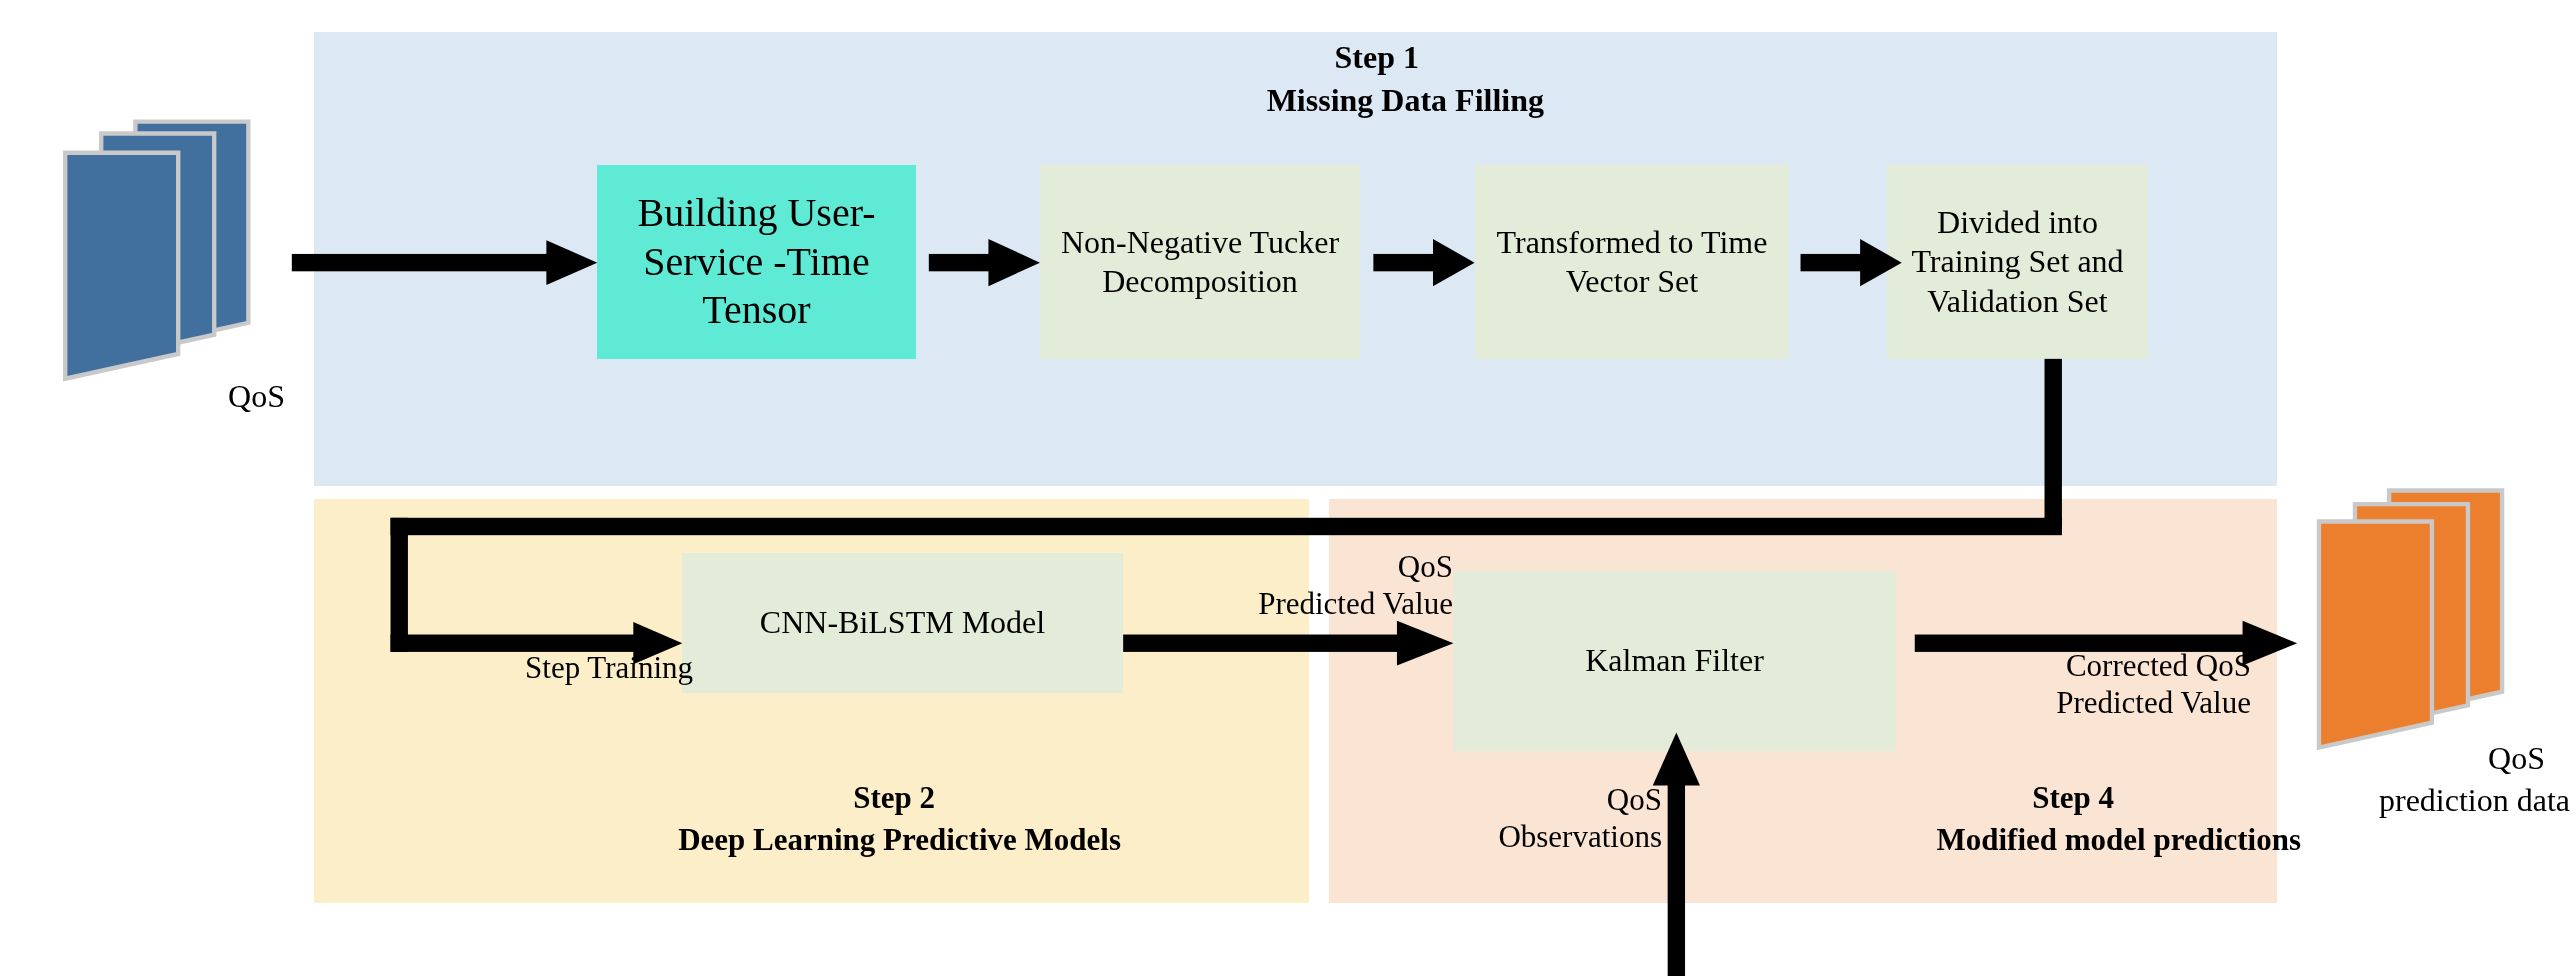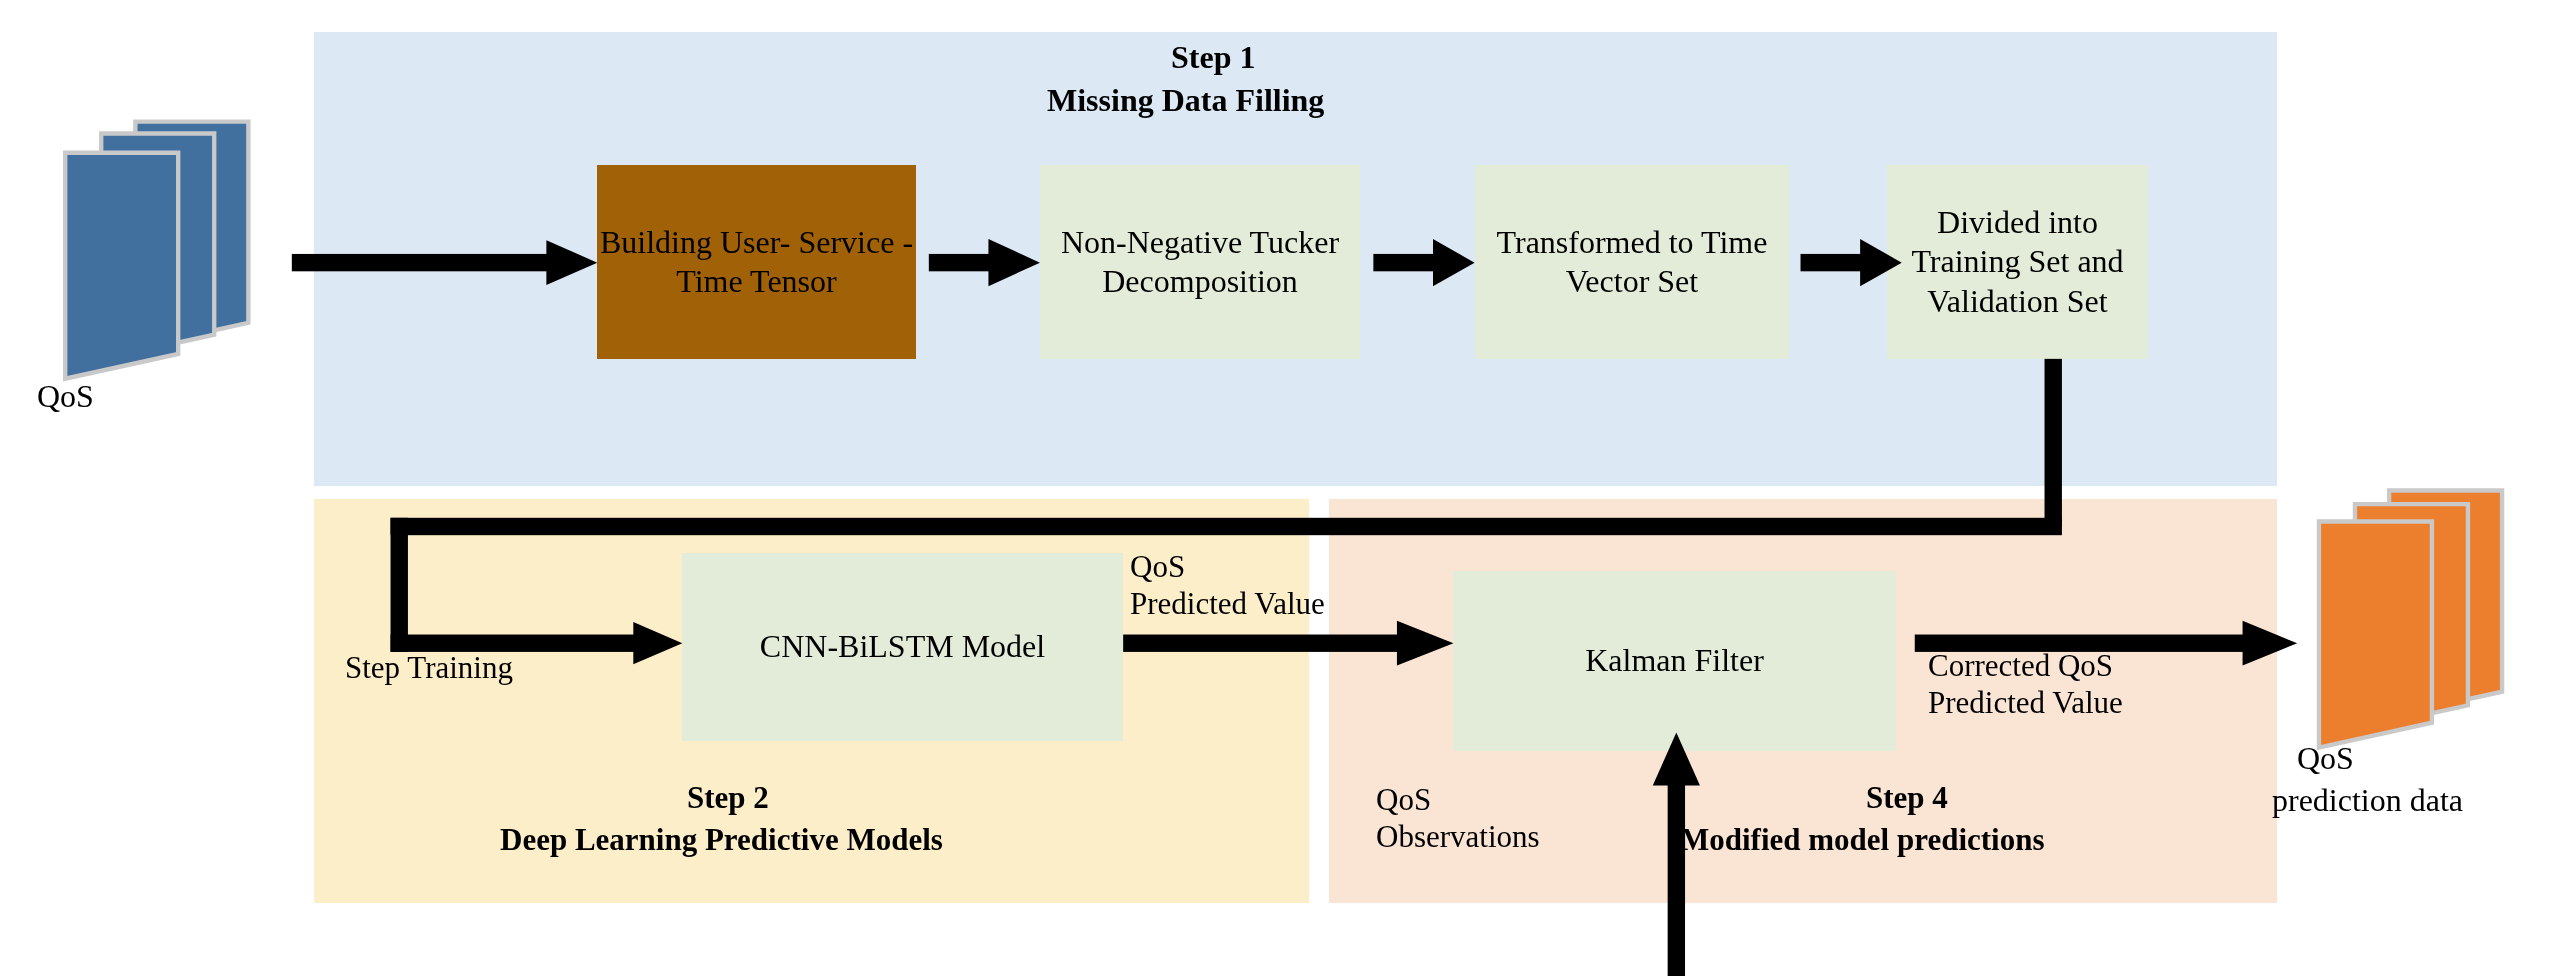--- a/index.html
+++ b/index.html
@@ -2,21 +2,21 @@
 <html style="font-size:10px"><head>
 <meta charset="utf-8">
 <style>
   html,body{margin:0;padding:0;background:#ffffff;}
   body{width:2576px;height:976px;position:relative;overflow:hidden;
        font-family:"Liberation Serif","DejaVu Serif",serif;color:#000;}
   .stage{position:absolute;left:0;top:0;width:2576px;height:976px;}
   .panel{position:absolute;}
   .box{position:absolute;display:flex;align-items:center;justify-content:center;
        text-align:center;line-height:1.22;}
-  .lbl{position:absolute;text-align:left;line-height:1.2;white-space:pre-line;font-family:Liberation Serif, serif;}
+  .lbl{position:absolute;text-align:right;line-height:1.2;white-space:pre-line;font-family:Liberation Serif, serif;}
   .bold{font-weight:bold;}
   svg.overlay{position:absolute;left:0;top:0;width:2576px;height:976px;
               pointer-events:none;}
 </style>
 </head>
 <body>
 
 <div class="stage">
 
   <div class="panel" style="left:314px;top:32px;width:1963px;height:454px;background:#dde8f5;"></div>
@@ -25,34 +25,34 @@
 
   <div class="lbl bold" style="left:1171px;top:38px;width:248px;font-size:32px;">Step 1</div>
   <div class="lbl bold" style="left:1047px;top:81px;width:497px;font-size:32px;">Missing Data Filling</div>
 
   <div class="lbl bold" style="left:687px;top:779px;width:248px;font-size:31px;">Step 2</div>
   <div class="lbl bold" style="left:500px;top:821px;width:621px;font-size:31px;">Deep Learning Predictive Models</div>
 
   <div class="lbl bold" style="left:1866px;top:779px;width:248px;font-size:31px;">Step 4</div>
   <div class="lbl bold" style="left:1680px;top:821px;width:621px;font-size:31px;">Modified model predictions</div>
 
-  <div class="box" style="left:597px;top:165px;width:319px;height:194px;background:#a16207;font-size:32px;">Building User-
+  <div class="box" style="left:597px;top:165px;width:319px;height:194px;background:#5eead4;font-size:40px;">Building User-
 Service -Time
 Tensor</div>
   <div class="box" style="left:1475px;top:165px;width:314px;height:194px;background:#e2ecd8;font-size:32px;">Transformed to
 Time Vector
 Set</div>
   <div class="box" style="left:1040px;top:165px;width:320px;height:194px;background:#e2ecd8;font-size:32px;">Non-Negative
 Tucker
 Decomposition</div>
   <div class="box" style="left:1887px;top:165px;width:261px;height:194px;background:#e2ecd8;font-size:32px;">Divided into
 Training Set and
 Validation Set</div>
 
-  <div class="box" style="left:682px;top:553px;width:441px;height:188px;background:#e2ecd8;font-size:32px;">CNN-BiLSTM Model</div>
+  <div class="box" style="left:682px;top:553px;width:441px;height:140px;background:#e2ecd8;font-size:32px;">CNN-BiLSTM Model</div>
   <div class="box" style="left:1453px;top:553px;width:443px;height:180px;background:#e2ecd8;font-size:32px;margin-top:18px;">Kalman Filter</div>
 
   <div class="lbl" style="left:345px;top:649px;width:348px;font-size:31px;">Step Training</div>
 
   <div class="lbl" style="left:1130px;top:548px;width:323px;font-size:31px;">QoS
 Predicted Value</div>
 
   <div class="lbl" style="left:1376px;top:781px;width:286px;font-size:31px;">QoS
 Observations</div>
 

